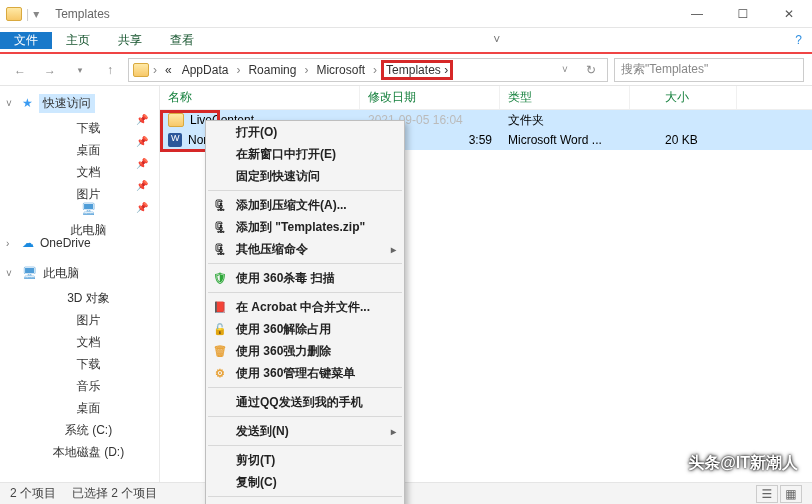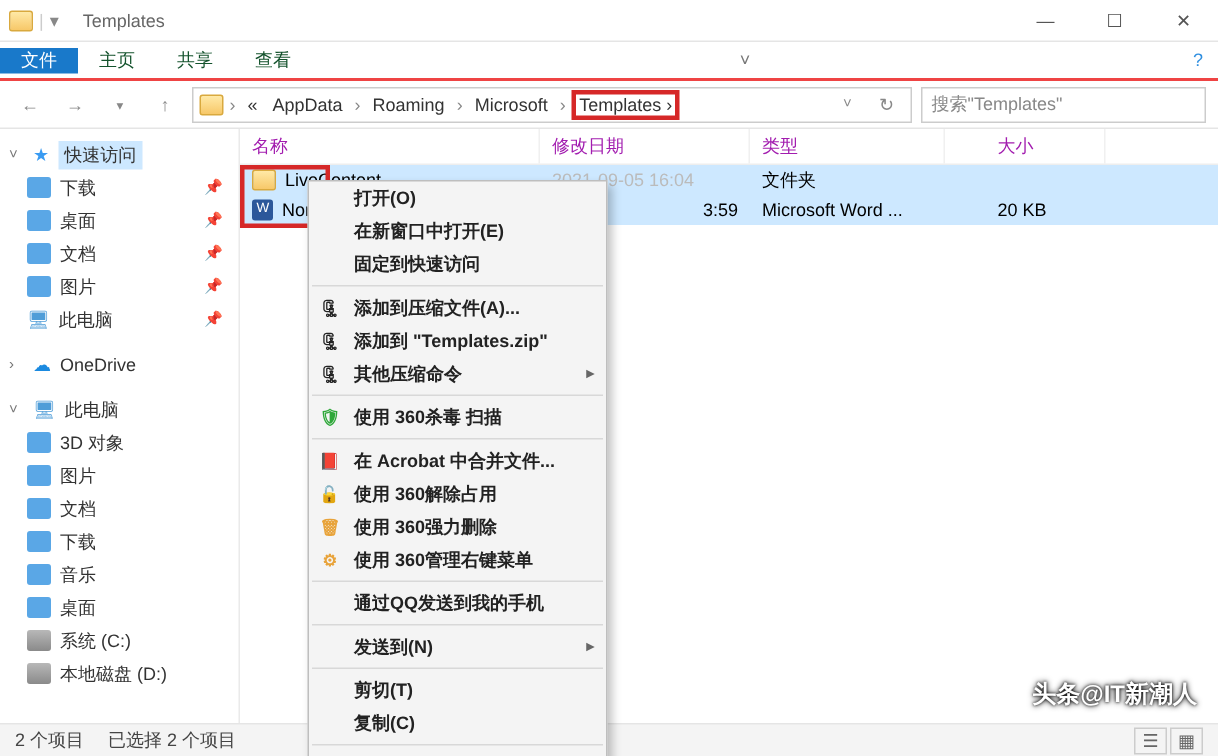--- a/index.html
+++ b/index.html
@@ -24,35 +24,35 @@
 .navbtn { width: 24px; height: 24px; display: flex; align-items: center; justify-content: center; color: #888; border-radius: 2px; }
 .addrbox { flex: 1; height: 24px; border: 1px solid #ccc; display: flex; align-items: center; padding: 0 4px; gap: 2px; background: #fff; }
 .crumb { padding: 0 4px; color: #333; display: flex; align-items: center; }
 .crumbsep { color: #888; padding: 0 2px; }
 .searchbox { width: 190px; height: 24px; border: 1px solid #ccc; display: flex; align-items: center; padding: 0 6px; color: #888; }
 .redbox { border: 3px solid #d62828; padding: 0 2px; }
 
 
 .body { display: flex; height: calc(100% - 28px - 26px - 32px - 22px); }
 .sidebar { width: 160px; border-right: 1px solid #eaeaea; overflow: hidden; padding-top: 6px; }
-.side-item { display: flex; align-items: center; height: 22px; padding-left: 18px; gap: 6px; color: #333; position: relative; }
+.side-item { display: flex; align-items: center; height: 22px; padding-left: 18px; gap: 6px; color: #333; position: relative; flex-direction: column; }
 .side-item .pin { position: absolute; right: 10px; color: #8a8a8a; font-size: 10px; }
 .side-section { margin-top: 8px; }
 .side-head { display: flex; align-items: center; height: 22px; padding-left: 6px; gap: 6px; color: #333; }
 .chev { color: #777; font-size: 10px; width: 10px; }
 .ic { width: 16px; height: 14px; display: inline-block; }
 .ic-star { color: #3a9bf2; }
 .ic-onedrive { color: #1b8ae0; }
 .ic-pc { color: #4f9dd8; }
 .ic-drive { background: linear-gradient(#b8b8b8,#8a8a8a); border-radius: 2px; }
 .ic-folder { background: linear-gradient(#ffe9a6,#f7c869); border: 1px solid #d9a93e; border-radius: 2px; }
 .ic-blue { background: #5aa7e6; border-radius: 2px; }
 
 .main { flex: 1; position: relative; }
-.colhead { height: 24px; border-bottom: 1px solid #eee; display: flex; align-items: center; color: #a21caf; }
+.colhead { height: 24px; border-bottom: 1px solid #eee; display: flex; align-items: center; color: #15803d; }
 .colhead > div { padding: 0 8px; border-right: 1px solid #f0f0f0; height: 100%; display: flex; align-items: center; }
 .c-name { width: 200px; } .c-date { width: 140px; } .c-type { width: 130px; } .c-size { width: 80px; margin-left: 27px; }
 .row { height: 20px; display: flex; align-items: center; }
 .row.sel { background: #cde8ff; }
 .row > div { padding: 0 8px; }
 .row .c-name { display: flex; align-items: center; gap: 6px; }
 .ic-word { width: 14px; height: 14px; background: #2b579a; border-radius: 2px; position: relative; }
 .ic-word::after { content: "W"; color: #fff; font-size: 9px; position: absolute; left: 3px; top: 0; }
 .filesel { position: absolute; border: 3px solid #d62828; left: 0; top: 24px; width: 60px; height: 42px; pointer-events: none; }
 

